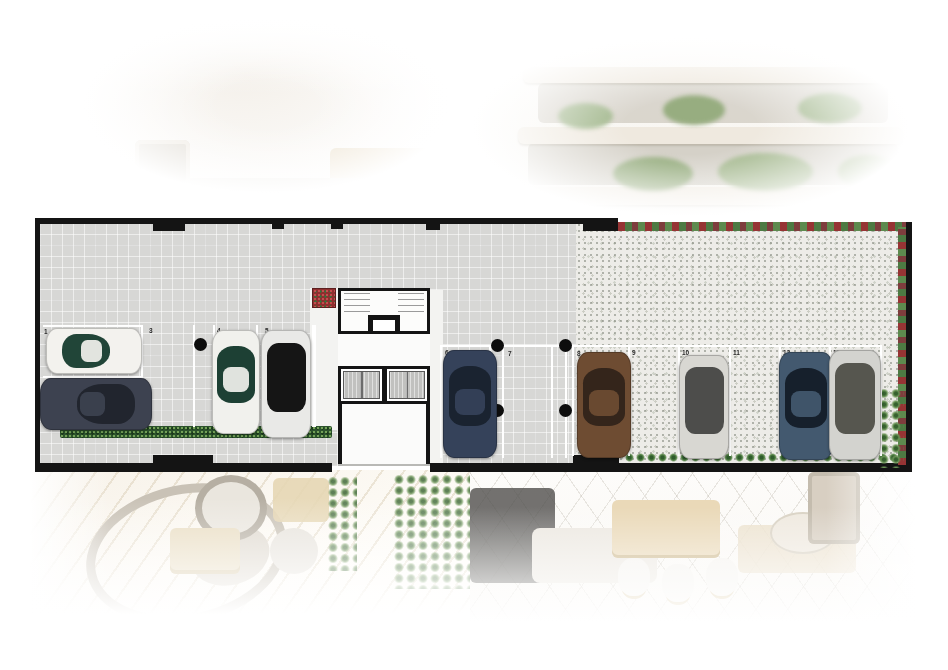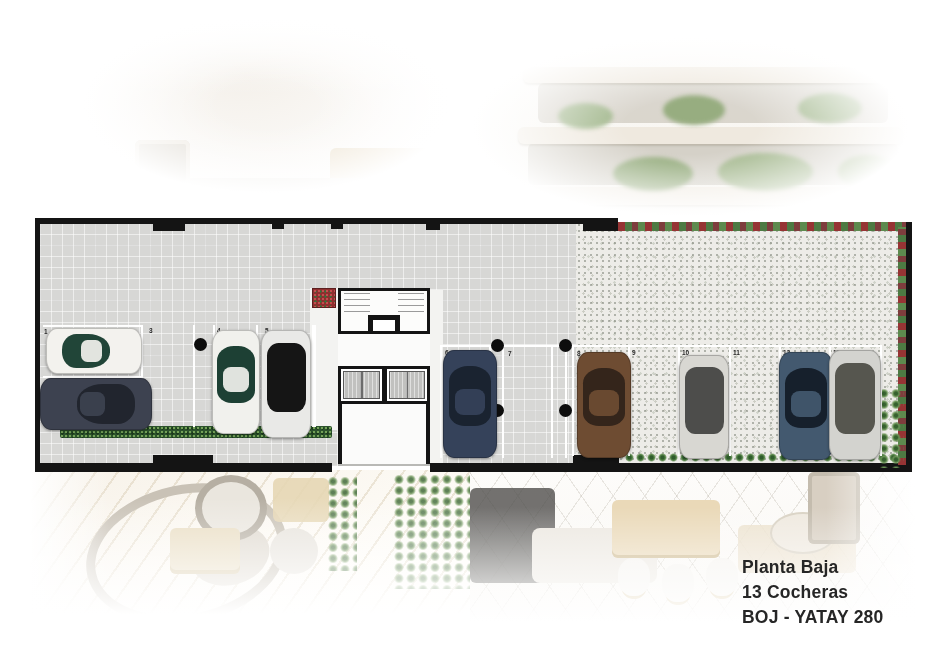--- a/index.html
+++ b/index.html
@@ -272,19 +272,14 @@
       </div>
     <div class="car v" style="left: 744px; top: 134px; width: 54px; height: 108px; --body: #43596f; --glass: #16202c;">
         <div class="glass"></div>
         <div class="roof"></div>
       </div>
     <div class="car v big" style="left: 794px; top: 132px; width: 52px; height: 110px; --body: #d3d3cf; --glass: #56564f;">
         <div class="glass"></div>
       </div>
   </div>
 
-  <div class="caption">
-    <div>Planta Baja</div>
-    <div>13 Cocheras</div>
-    <div>BOJ - YATAY 280</div>
-  </div>
 
 </div>
 
 </body></html>

